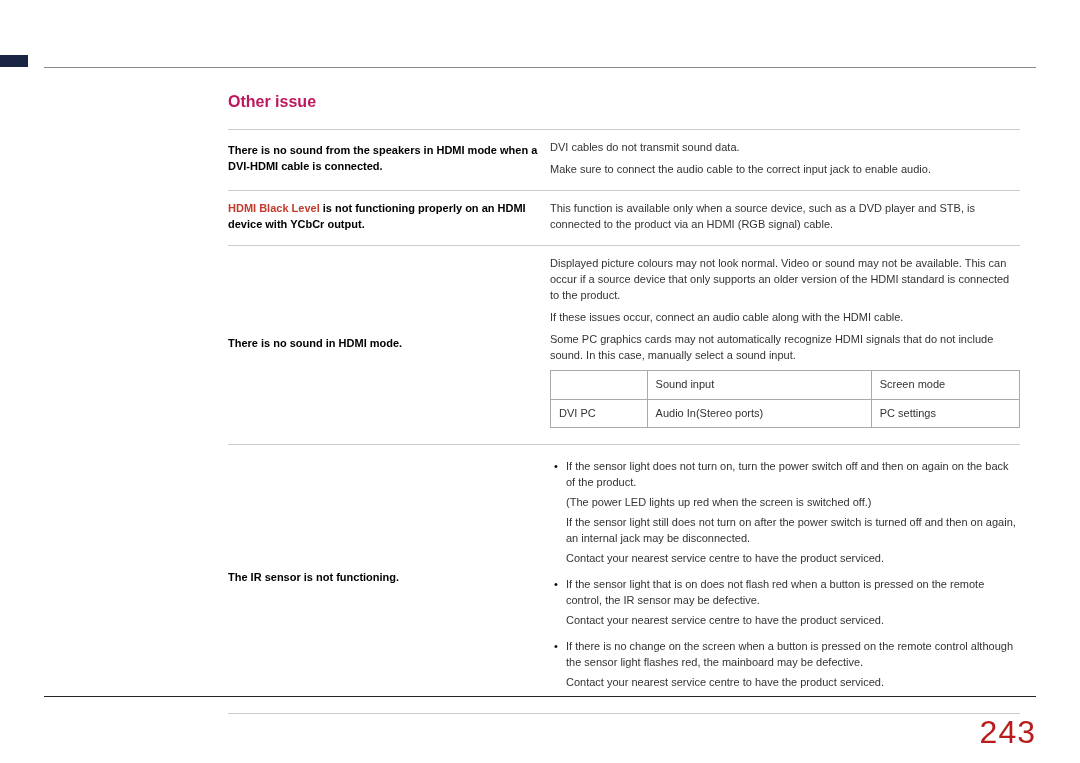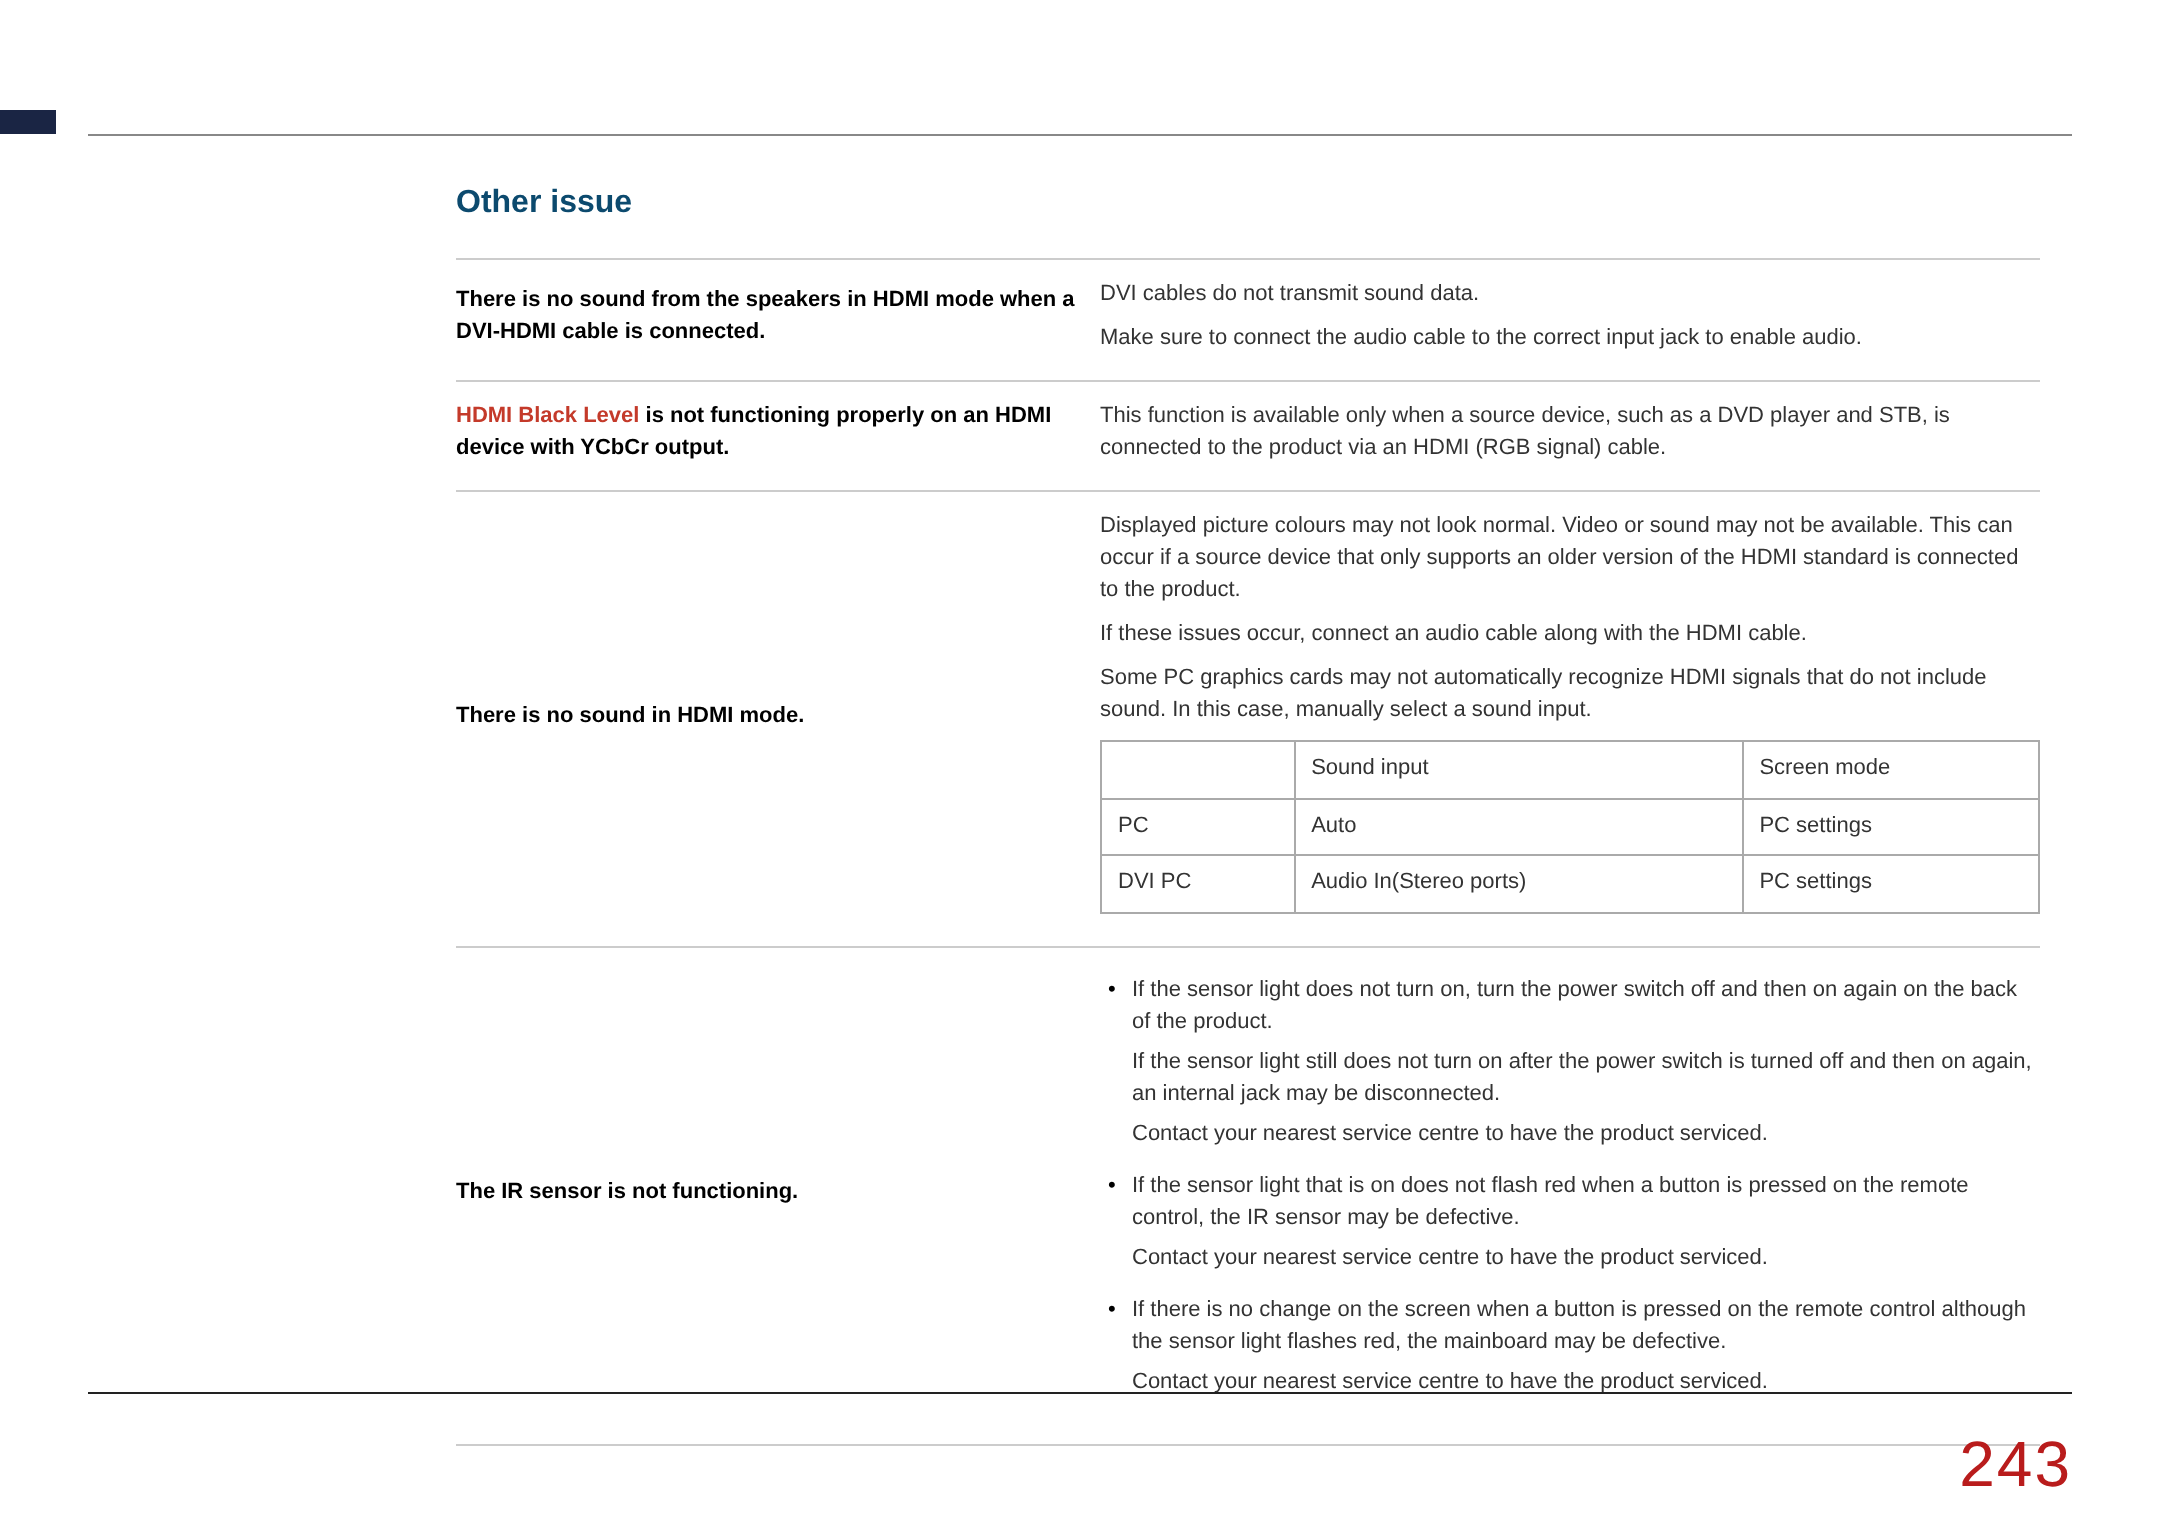--- a/index.html
+++ b/index.html
@@ -47,21 +47,21 @@
     top: 90px;
     left: 228px;
     right: 60px;
     font-size: 11px;
     line-height: 1.45;
     color: #333;
   }
   h2.section-title {
     font-size: 16px;
     font-weight: 700;
-    color: #0c4a6e;
+    color: #be185d;
     margin-bottom: 16px;
   }
   .row {
     display: flex;
     border-bottom: 1px solid #ccc;
     padding: 10px 0 12px 0;
     gap: 12px;
     align-items: center;
   }
   .row:first-of-type { border-top: 1px solid #ccc; }
@@ -147,40 +147,36 @@
       <p>If these issues occur, connect an audio cable along with the HDMI cable.</p>
       <p>Some PC graphics cards may not automatically recognize HDMI signals that do not include sound. In this case, manually select a sound input.</p>
       <table class="inner">
         <tbody>
             <tr>
           <td></td>
           <td>Sound input</td>
           <td>Screen mode</td>
         </tr>
         <tr>
-          <td>PC</td>
-          <td>Auto</td>
-          <td>PC settings</td>
-        </tr>
-        <tr>
           <td>DVI PC</td>
           <td>Audio In(Stereo ports)</td>
           <td>PC settings</td>
         </tr>
       </tbody>
         </table>
     </div>
   </div>
 
   <div class="row">
     <div class="col-issue">The IR sensor is not functioning.</div>
     <div class="col-answer">
       <ul class="bullets">
         <li>
           <span>If the sensor light does not turn on, turn the power switch off and then on again on the back of the product.</span>
+          <span class="sub">(The power LED lights up red when the screen is switched off.)</span>
           <span class="sub">If the sensor light still does not turn on after the power switch is turned off and then on again, an internal jack may be disconnected.</span>
           <span class="sub">Contact your nearest service centre to have the product serviced.</span>
         </li>
         <li>
           <span>If the sensor light that is on does not flash red when a button is pressed on the remote control, the IR sensor may be defective.</span>
           <span class="sub">Contact your nearest service centre to have the product serviced.</span>
         </li>
         <li>
           <span>If there is no change on the screen when a button is pressed on the remote control although the sensor light flashes red, the mainboard may be defective.</span>
           <span class="sub">Contact your nearest service centre to have the product serviced.</span>

